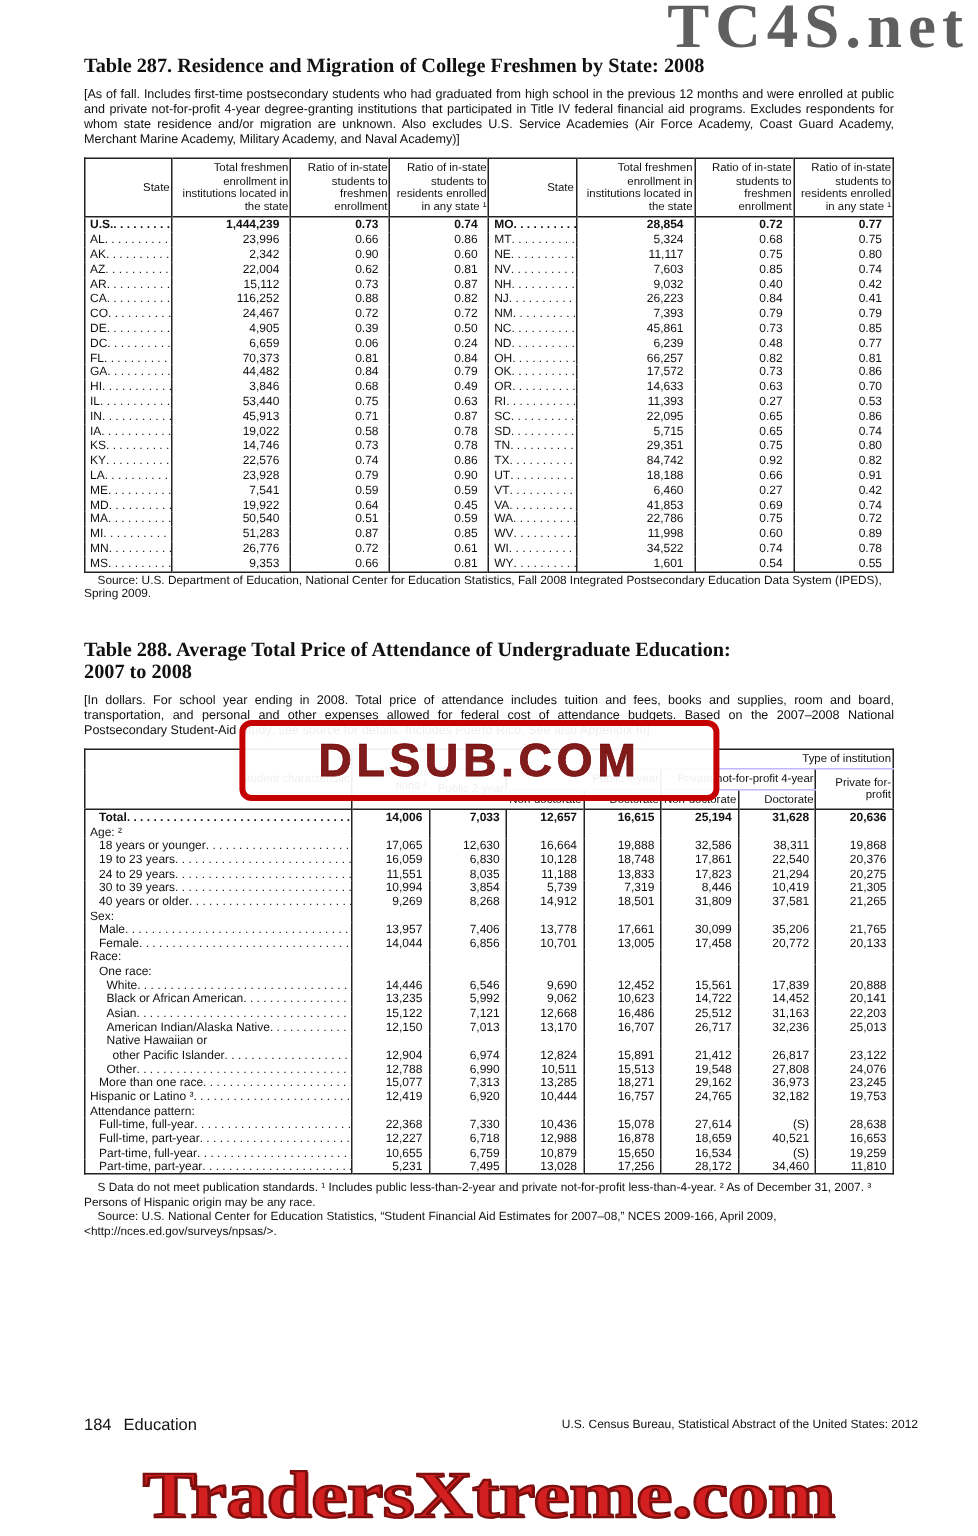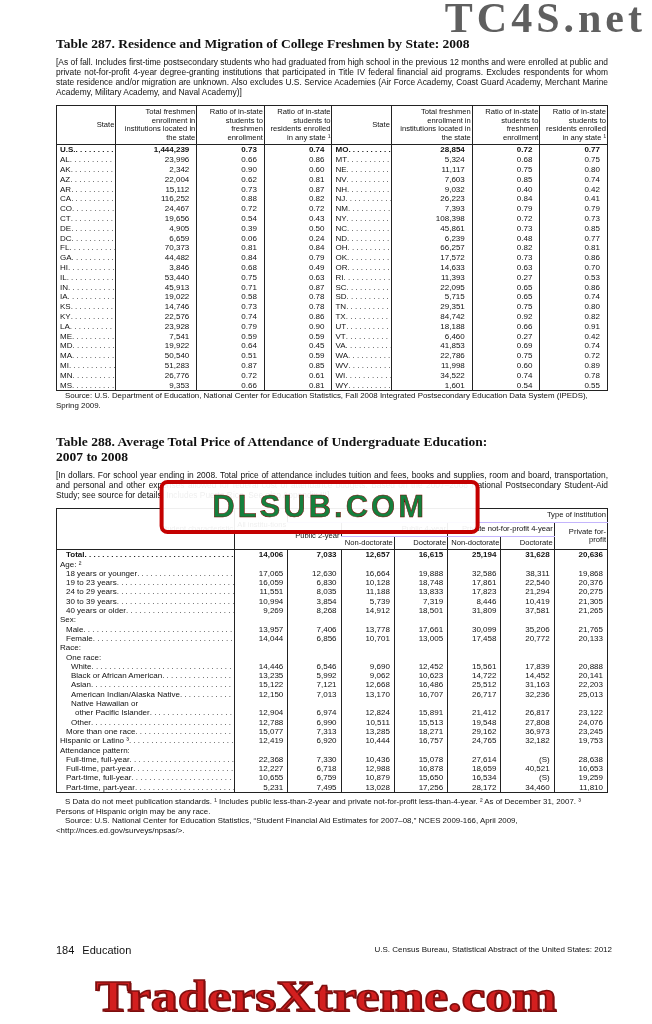--- a/index.html
+++ b/index.html
@@ -1,18 +1,18 @@
 <!DOCTYPE html>
 <html><head>
 <meta charset="utf-8">
 <style>
   html,body{margin:0;padding:0}
   body{width:652px;height:1024px;background:#fff;color:#111;position:relative;overflow:hidden;
        font-family:"Liberation Sans",sans-serif}
-  .page{position:absolute;left:56px;right:44px;top:0}
+  .page{position:absolute;left:56px;right:56px;top:0}
   .sp-top{height:36px}
   .sec-gap{height:24px}
   .t-title{font-family:"Liberation Serif",serif;font-weight:700;font-size:13.5px;line-height:15px;margin:0 0 6px}
   .headnote{font-size:8.4px;line-height:10px;margin:0 0 8px;text-align:justify}
   .dtable{width:100%;border-collapse:collapse;table-layout:fixed;border:1.4px solid #222}
   .dtable th{font-weight:400;font-size:7.6px;line-height:8.6px;text-align:right;vertical-align:middle;
              padding:2px 1px;border-left:1px solid #222}
   .dtable td{font-size:8px;padding:0;border-left:1px solid #222;vertical-align:middle}
   .dtable th:first-child,.dtable td:first-child{border-left:none}
   .dtable tbody tr:first-child td{border-top:1px solid #222}
@@ -32,21 +32,21 @@
   .fn-first{margin-top:4px}
   .footer{position:absolute;left:56px;right:40px;top:944px;display:flex;justify-content:space-between;align-items:center}
   .f-left{font-size:11px}
   .f-left span{margin-right:8px}
   .f-right{font-size:8px;padding-bottom:1px}
   .wm-top{position:absolute;top:-6px;right:6px;font-family:"Liberation Serif",serif;font-weight:700;
           font-size:42px;letter-spacing:4px;color:#525252;opacity:.92;z-index:10;white-space:nowrap}
   .wm-mid{position:absolute;top:480px;left:50%;transform:translateX(-52%);width:312px;height:46px;
           border:4px solid #c40000;border-radius:8px;background:rgba(255,255,255,.93);display:flex;
           align-items:center;justify-content:center;font-weight:700;font-size:31px;letter-spacing:3px;
-          color:#15803d;-webkit-text-stroke:.5px #7a0000;z-index:10}
+          color:#7f1d1d;-webkit-text-stroke:.5px #7a0000;z-index:10}
   .wm-bottom{position:absolute;bottom:2px;left:50%;transform:translateX(-50%) scaleX(1.22);
              font-family:"Liberation Serif",serif;font-weight:700;font-size:44px;color:#d31f1f;
              -webkit-text-stroke:1.5px #7e0f0f;text-shadow:1px 1px 0 #7a0b0b;white-space:nowrap;z-index:10}
 </style>
 </head>
 <body>
 
 <div class="wm-top">TC4S.net</div>
 
 <div class="page">
@@ -220,40 +220,20 @@
             <div class="cf">
               <span>NM</span>
               <span class="dots"></span>
             </div>
           </td>
           <td class="num">7,393</td>
           <td class="num">0.79</td>
           <td class="num">0.79</td>
         </tr>
 
-        <tr>
-          <td>
-            <div class="cf">
-              <span>CT</span>
-              <span class="dots"></span>
-            </div>
-          </td>
-          <td class="num">19,656</td>
-          <td class="num">0.54</td>
-          <td class="num">0.43</td>
-          <td>
-            <div class="cf">
-              <span>NY</span>
-              <span class="dots"></span>
-            </div>
-          </td>
-          <td class="num">108,398</td>
-          <td class="num">0.72</td>
-          <td class="num">0.73</td>
-        </tr>
 
         <tr>
           <td>
             <div class="cf">
               <span>DE</span>
               <span class="dots"></span>
             </div>
           </td>
           <td class="num">4,905</td>
           <td class="num">0.39</td>

